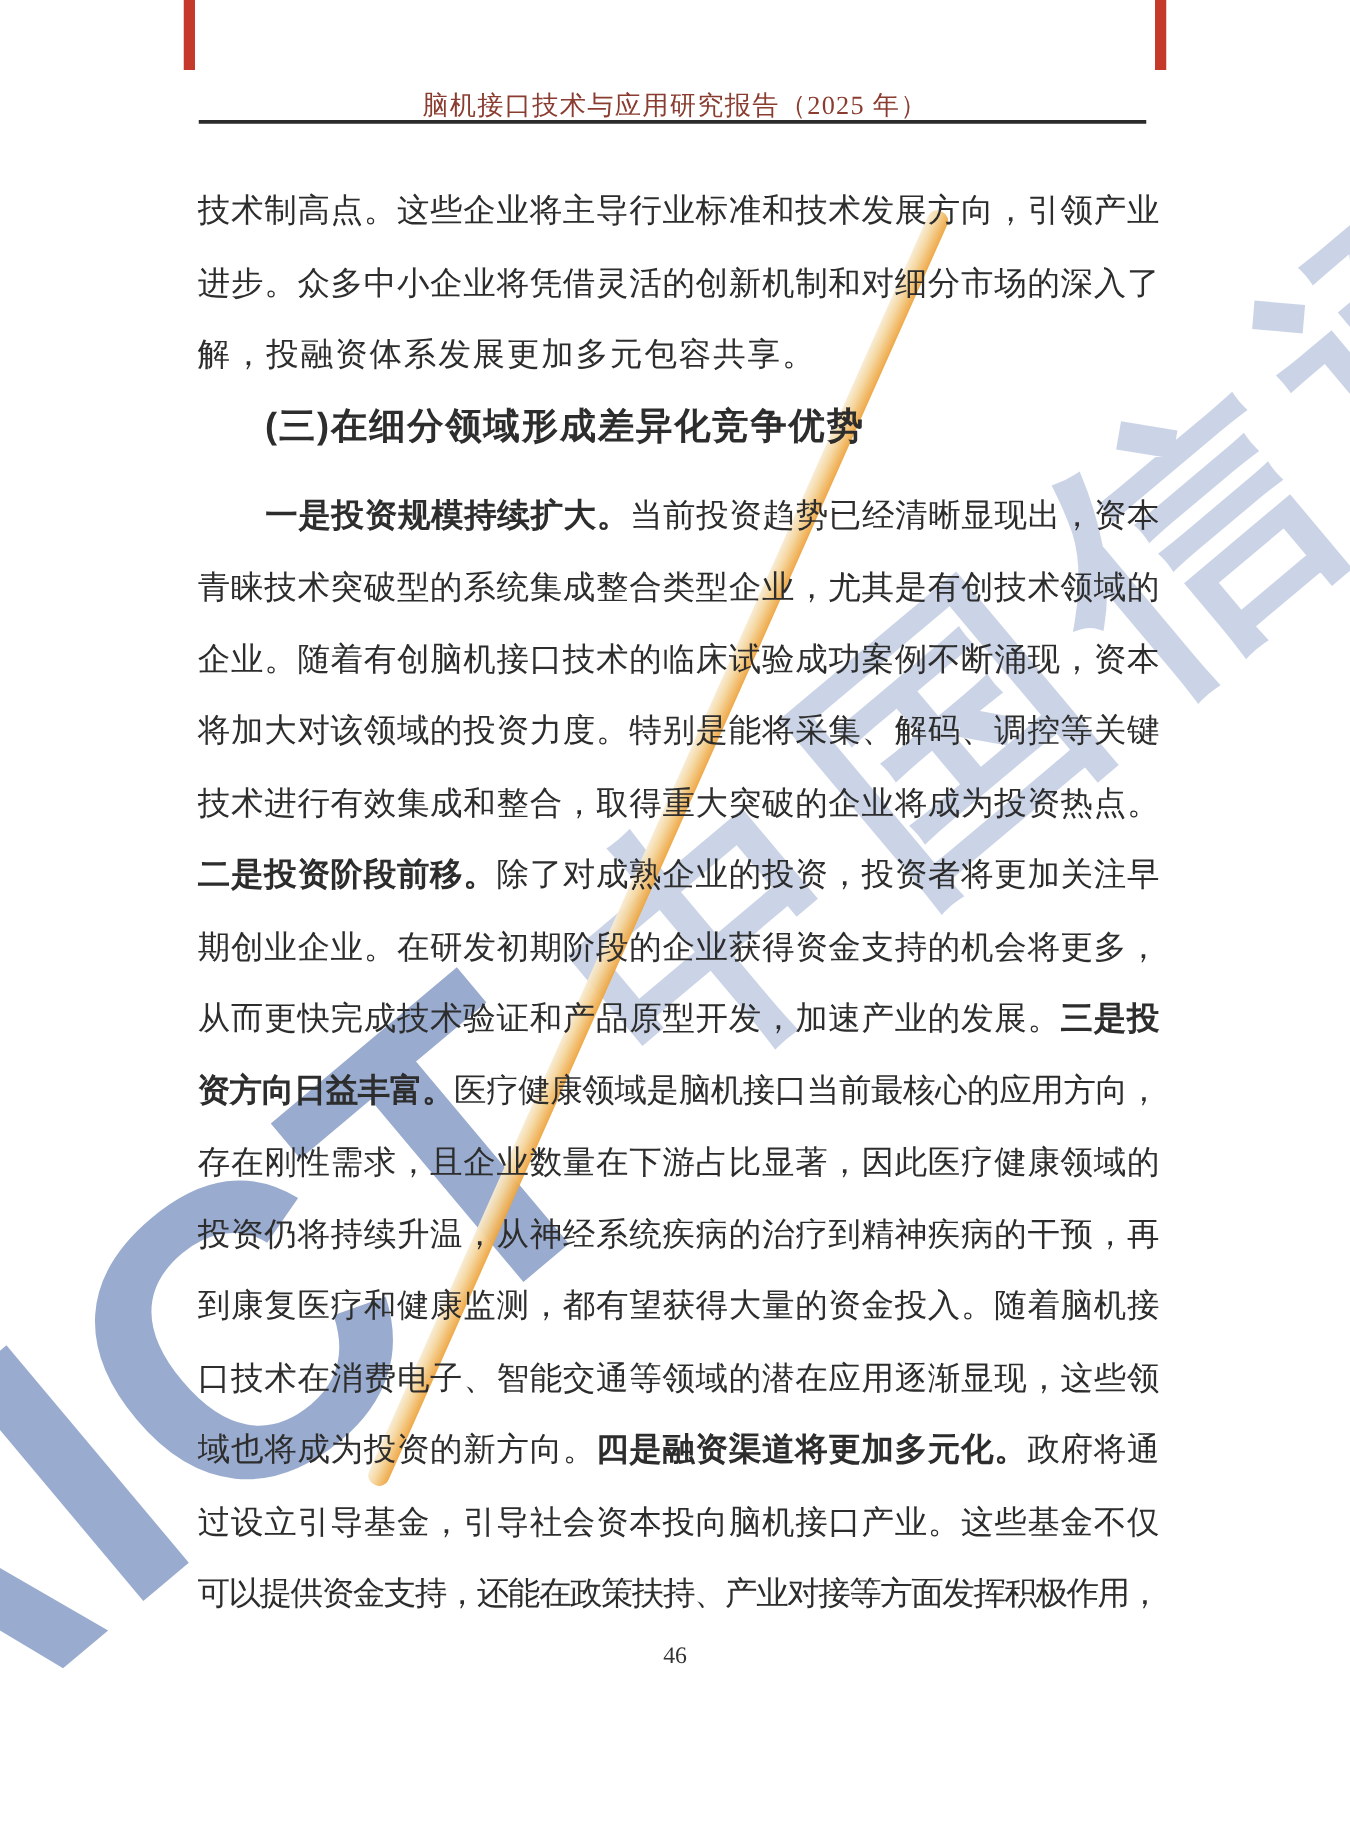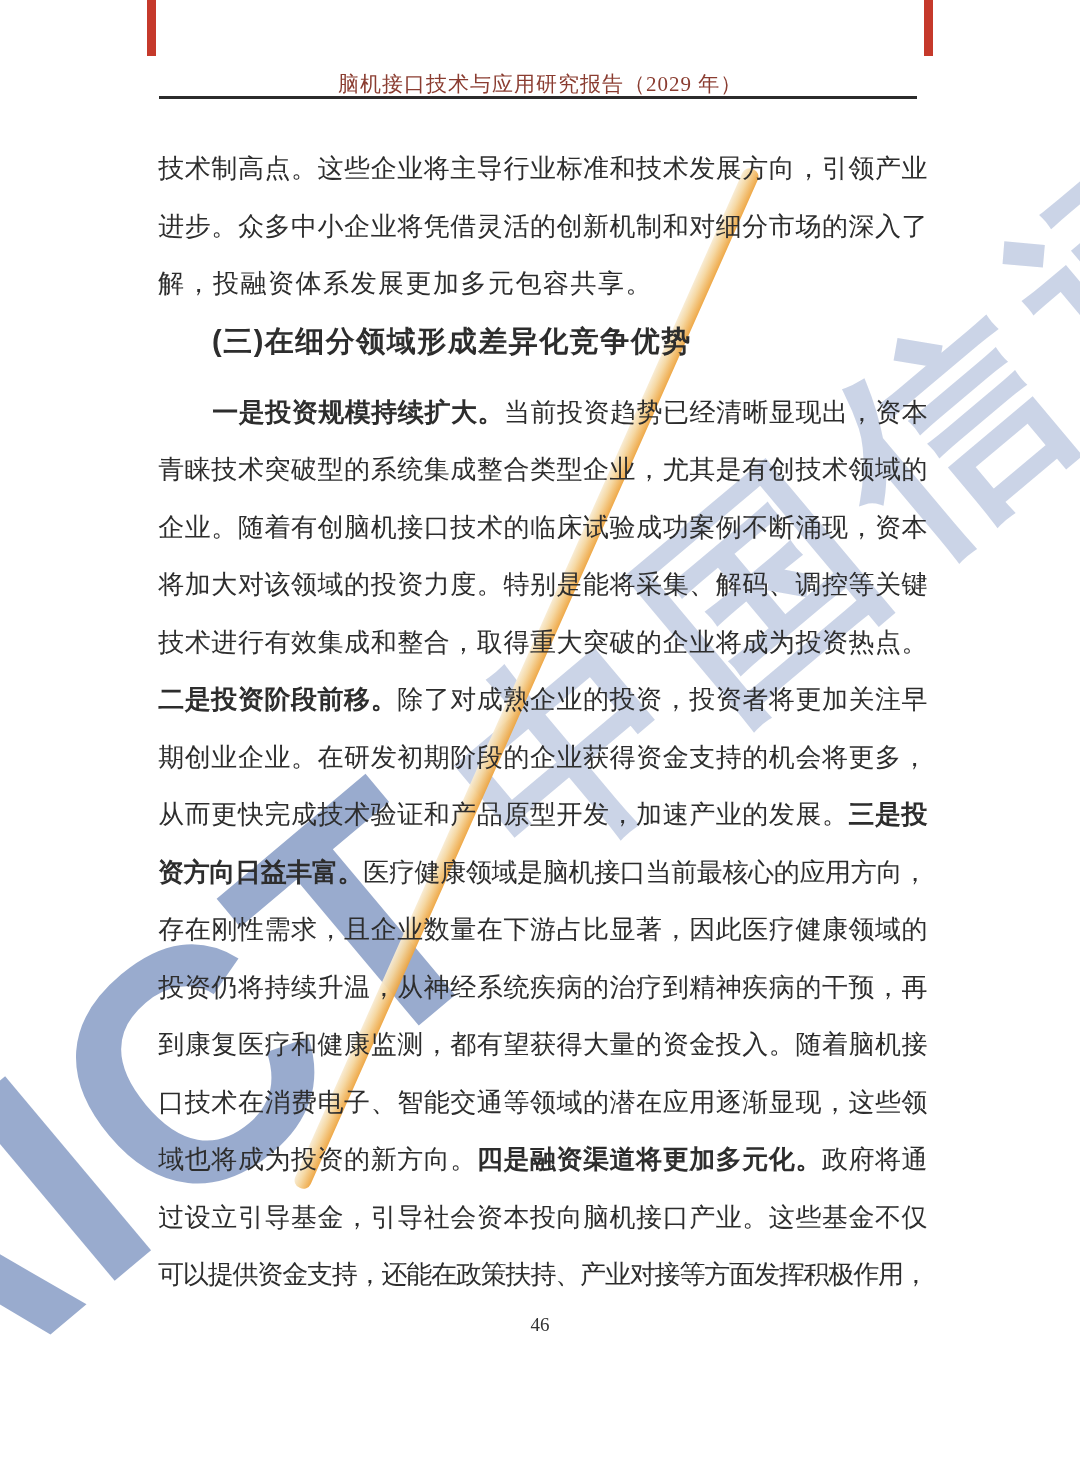--- a/index.html
+++ b/index.html
@@ -80,21 +80,21 @@
   }
 </style>
 </head>
 <body>
 
 <div class="page">
 
   <div class="mark mark-left"></div>
   <div class="mark mark-right"></div>
 
-  <div class="header-title">脑机接口技术与应用研究报告（2029 年）</div>
+  <div class="header-title">脑机接口技术与应用研究报告（2025 年）</div>
   <div class="header-rule"></div>
 
   <div class="wm-anchor">
     <div class="wm-row">
       <span class="wm-latin">CAICT</span>
       <span class="wm-cjk">中国信通院</span>
     </div>
   </div>
   <div class="wm-stripe"></div>
 

